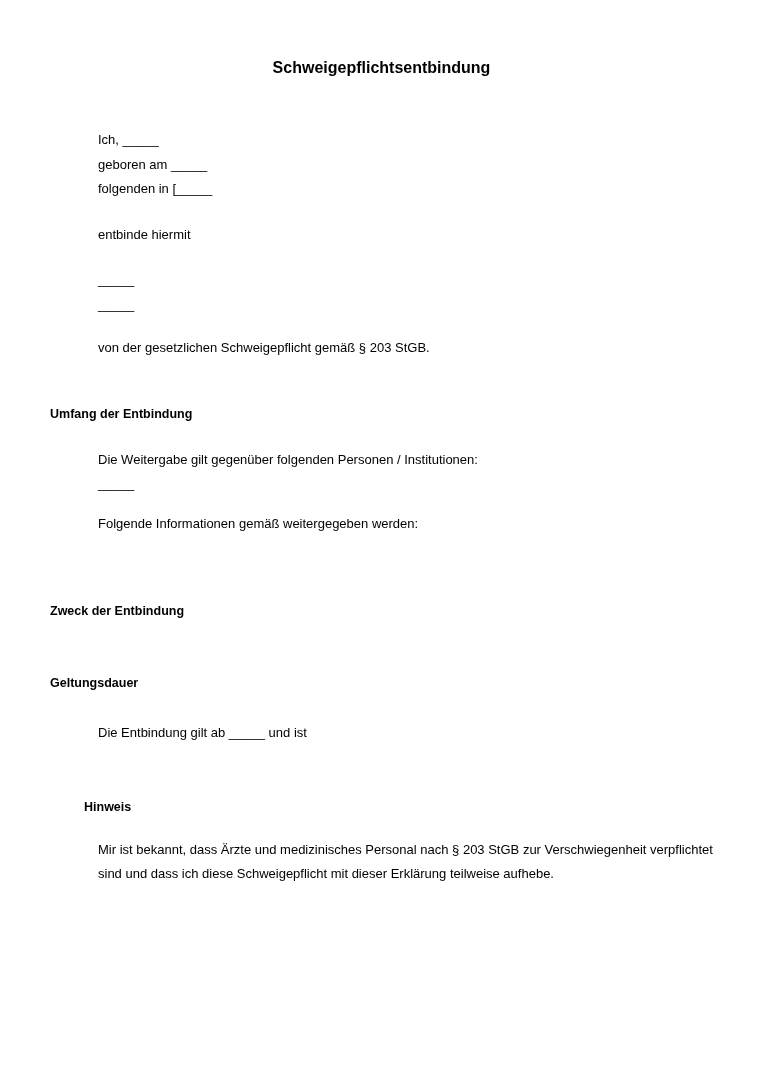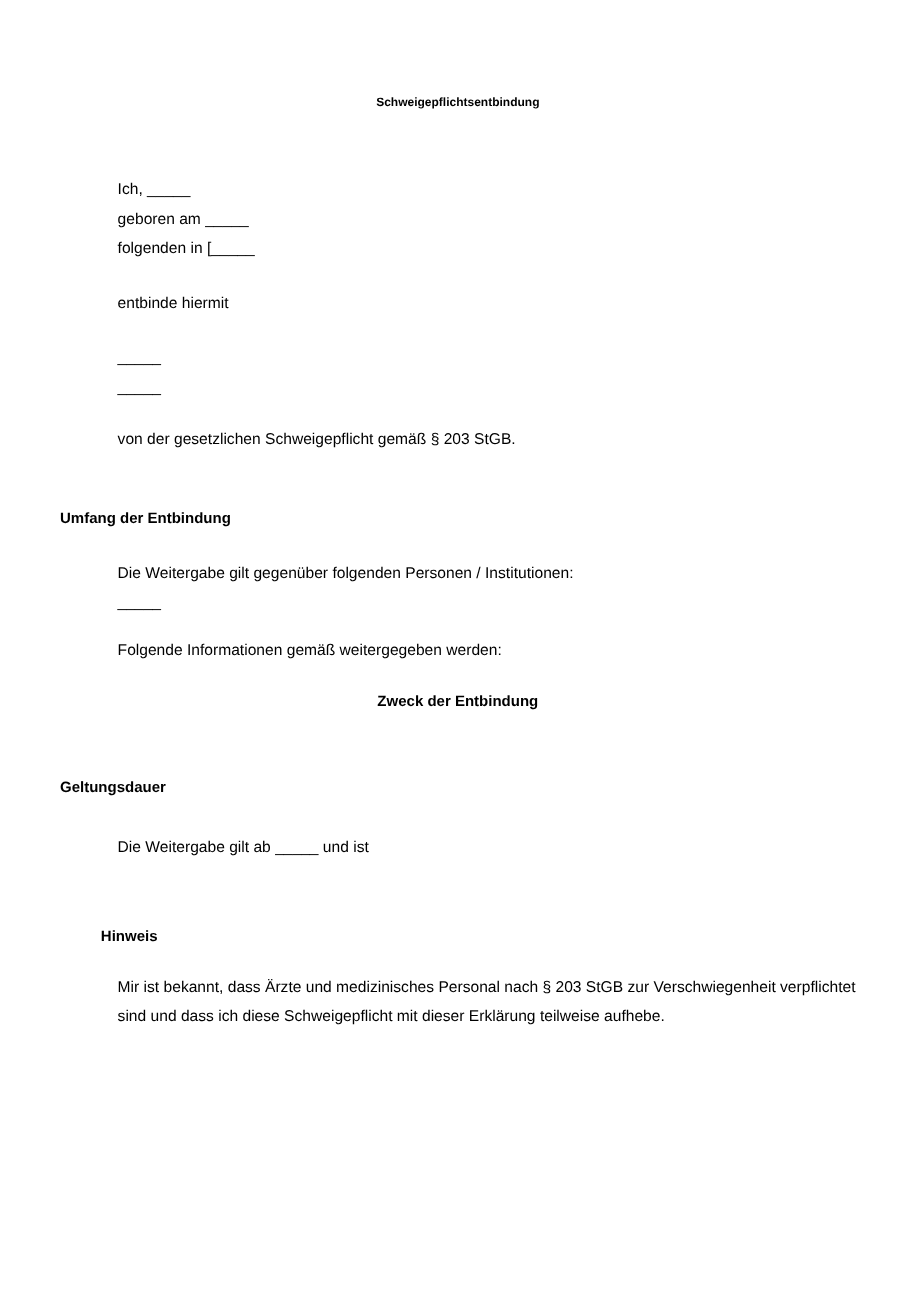--- a/index.html
+++ b/index.html
@@ -13,23 +13,23 @@
     position: relative;
     width: 763px;
     height: 1080px;
     background: #ffffff;
     overflow: hidden;
     box-sizing: border-box;
     padding: 0 50px;
   }
   .doc-title {
     margin: 0;
-    padding-top: 78px;
+    padding-top: 60px;
     text-align: center;
-    font-size: 10px;
+    font-size: 16px;
     font-weight: bold;
     line-height: 16px;
   }
   .body-text {
     font-size: 13px;
     line-height: 24.5px;
     max-width: 650px;
     margin-left: 48px;
   }
   .section-heading {
@@ -38,21 +38,21 @@
     font-weight: bold;
     line-height: 15px;
   }
   .m-intro      { margin-top: 52px; }
   .m-entbinde   { margin-top: 21px; }
   .m-blanks     { margin-top: 21px; }
   .m-law        { margin-top: 19px; }
   .m-h-scope    { margin-top: 46px; }
   .m-scope-p    { margin-top: 26px; }
   .m-folgende   { margin-top: 15px; }
-  .m-h-purpose  { margin-top: 23px; text-align: center; }
+  .m-h-purpose  { margin-top: 68px; }
   .m-purpose-p  { margin-top: 22px; }
   .m-h-duration { margin-top: 57px; }
   .m-duration-p { margin-top: 30px; }
   .m-h-notice   { margin-top: 54px; padding-left: 34px; }
   .m-notice-p   { margin-top: 23px; }
 </style>
 </head>
 <body>
 
 <div class="page">
@@ -81,19 +81,19 @@
     <div>_____</div>
   </div>
 
   <div class="body-text m-folgende">Folgende Informationen gemäß weitergegeben werden:</div>
 
   <h2 class="section-heading m-h-purpose">Zweck der Entbindung</h2>
 
 
   <h2 class="section-heading m-h-duration">Geltungsdauer</h2>
 
-  <div class="body-text m-duration-p">Die Weitergabe gilt ab _____ und ist</div>
+  <div class="body-text m-duration-p">Die Entbindung gilt ab _____ und ist</div>
 
   <h2 class="section-heading m-h-notice">Hinweis</h2>
 
   <div class="body-text m-notice-p">Mir ist bekannt, dass Ärzte und medizinisches Personal nach § 203 StGB zur Verschwiegenheit verpflichtet sind und dass ich diese Schweigepflicht mit dieser Erklärung teilweise aufhebe.</div>
 
 </div>
 
 </body></html>

